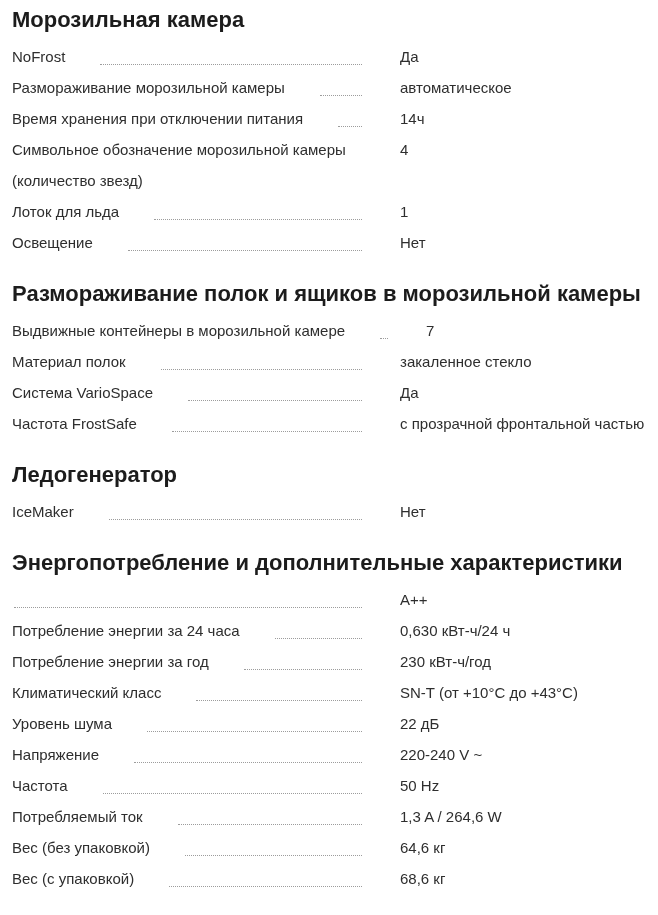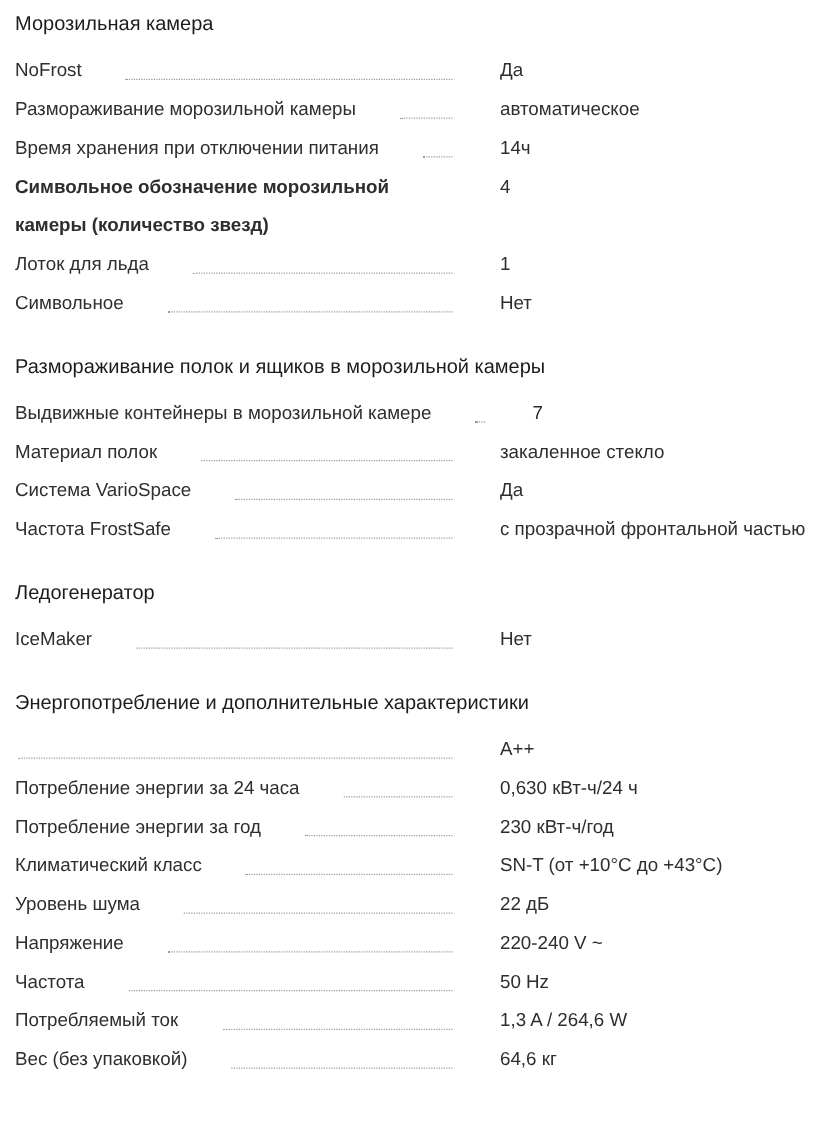--- a/index.html
+++ b/index.html
@@ -8,23 +8,23 @@
     height: 915px;
     background: #ffffff;
     font-family: "Liberation Sans", sans-serif;
     color: #2e2e2e;
     overflow: hidden;
   }
   .page { padding: 9px 0 0 12px; }
   .section { margin-top: 25px; }
   .section:first-child { margin-top: 0; }
   .section-title {
-    font-size: 16px;
+    font-size: 22px;
     line-height: 22px;
-    font-weight: 400;
+    font-weight: 700;
     color: #1c1c1c;
     margin: 0 0 10px 0;
   }
   .spec-row {
     display: flex;
     align-items: baseline;
     font-size: 15px;
     line-height: 31px;
     color: #2e2e2e;
     gap: 33px;
@@ -32,21 +32,21 @@
   .spec-label { flex: 0 0 auto; white-space: nowrap; }
   .spec-dots {
     flex: 1 1 auto;
     min-width: 8px;
     height: 0;
     border-bottom: 1px dotted #9c9c9c;
     margin: 0 5px 0 2px;
     transform: translateY(3px);
   }
   .spec-value { flex: 0 0 258px; }
-  .spec-row.wrap .spec-label { white-space: normal; flex: 1 1 auto; font-weight: bold; }
+  .spec-row.wrap .spec-label { white-space: normal; flex: 1 1 auto; }
 </style>
 </head>
 <body>
 
 <main class="page">
 
   <section class="section">
     <h2 class="section-title">Морозильная камера</h2>
     <div class="spec-row">
       <span class="spec-label">NoFrost</span>
@@ -67,21 +67,21 @@
       <span class="spec-label">Символьное обозначение морозильной камеры (количество звезд)</span>
 
       <span class="spec-value">4</span>
     </div>
     <div class="spec-row">
       <span class="spec-label">Лоток для льда</span>
       <span class="spec-dots"></span>
       <span class="spec-value">1</span>
     </div>
     <div class="spec-row">
-      <span class="spec-label">Символьное</span>
+      <span class="spec-label">Освещение</span>
       <span class="spec-dots"></span>
       <span class="spec-value">Нет</span>
     </div>
   </section>
 
   <section class="section">
     <h2 class="section-title">Размораживание полок и ящиков в морозильной камеры</h2>
     <div class="spec-row">
       <span class="spec-label">Выдвижные контейнеры в морозильной камере</span>
       <span class="spec-dots"></span>
@@ -152,15 +152,20 @@
     <div class="spec-row">
       <span class="spec-label">Потребляемый ток</span>
       <span class="spec-dots"></span>
       <span class="spec-value">1,3 A / 264,6 W</span>
     </div>
     <div class="spec-row">
       <span class="spec-label">Вес (без упаковкой)</span>
       <span class="spec-dots"></span>
       <span class="spec-value">64,6 кг</span>
     </div>
+    <div class="spec-row">
+      <span class="spec-label">Вес (с упаковкой)</span>
+      <span class="spec-dots"></span>
+      <span class="spec-value">68,6 кг</span>
+    </div>
   </section>
 
 </main>
 
 </body></html>

